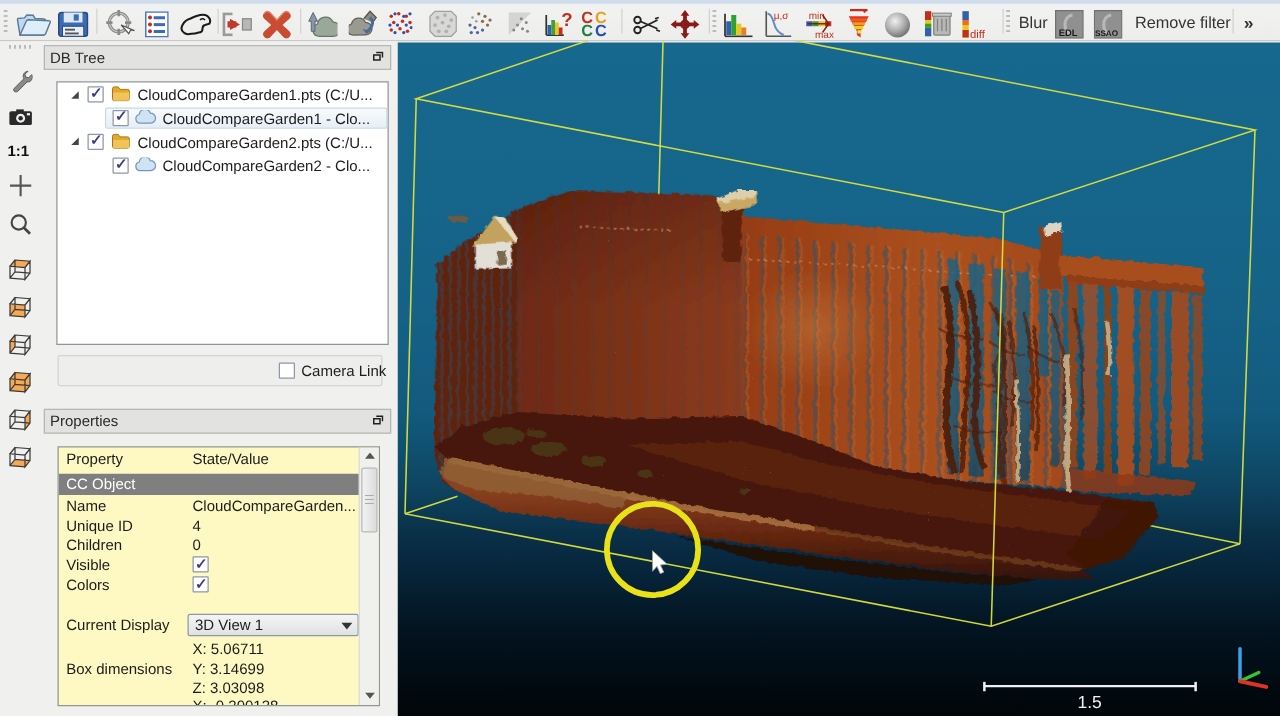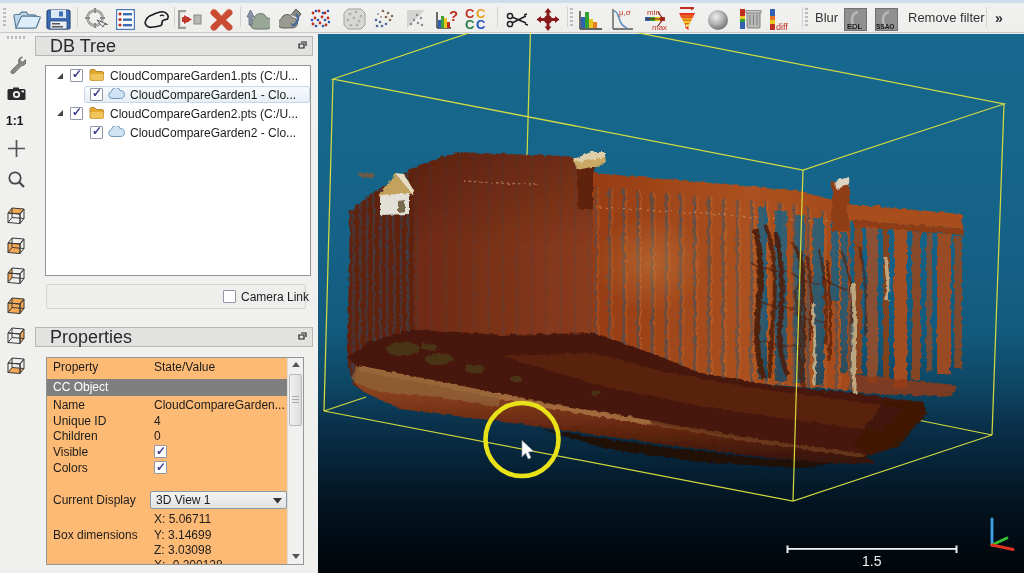--- a/index.html
+++ b/index.html
@@ -17,27 +17,27 @@
   .tbtxt { position:absolute; top:10px; font-size:13px; color:#333; }
   
   #sidebar { position:absolute; left:0; top:33px; width:48px; height:540px;
     background:#f0f0ee; border-right:1px solid #dcdcda; }
   .cube { left:5px; width:22px; height:20px; }
   .cube .f { fill:#f5a855; }
   .cube { background-image:none; }
   
   #panels { position:absolute; left:31px; top:33px; width:287px; height:540px; background:#f0f0ee; }
   .ptitle { position:absolute; left:4px; width:278px; height:20px; background:#e2e2e0;
-    border:1px solid #b6b6b4; font-size:18px; color:#2a2a2a; line-height:19px; padding-left:14px; }
+    border:1px solid #b6b6b4; font-size:12px; color:#2a2a2a; line-height:19px; padding-left:4px; }
   .dockic { position:absolute; right:5px; top:4px; width:10px; height:9px; }
   #treebox { position:absolute; left:14px; top:32px; width:266px; height:211px; background:#fff;
     border:1px solid #909598; font-size:12px; color:#1c1c1c; }
   #camlink { position:absolute; left:15px; top:251px; width:260px; height:25px; background:#eeeeec;
     border:1px solid #d4d4d2; border-radius:2px; }
-  #propbox { position:absolute; left:15px; top:324px; width:258px; height:208px; background:#fdba74;
+  #propbox { position:absolute; left:15px; top:324px; width:258px; height:208px; background:#fef9c3;
     border:1px solid #909598; font-size:12px; color:#1c1c1c; overflow:hidden; }
   .prow { position:absolute; left:0; width:100%; height:16px; line-height:16px; }
   .pl { position:absolute; left:6px; }
   .pv { position:absolute; left:107px; }
   .cb { position:absolute; width:13px; height:13px; background:#fff; border:1px solid #8e98a8; border-radius:1px; }
   .chk { position:absolute; font-size:12px; color:#3a3a8c; left:1px; top:-3px; font-weight:bold; }
   #scrollb { position:absolute; right:0; top:0; width:16px; height:100%; background:#f0f0ee; border-left:1px solid #dcdcda; }
   
   #vp { position:absolute; left:318px; top:33px; width:706px; height:540px; }
 </style>

